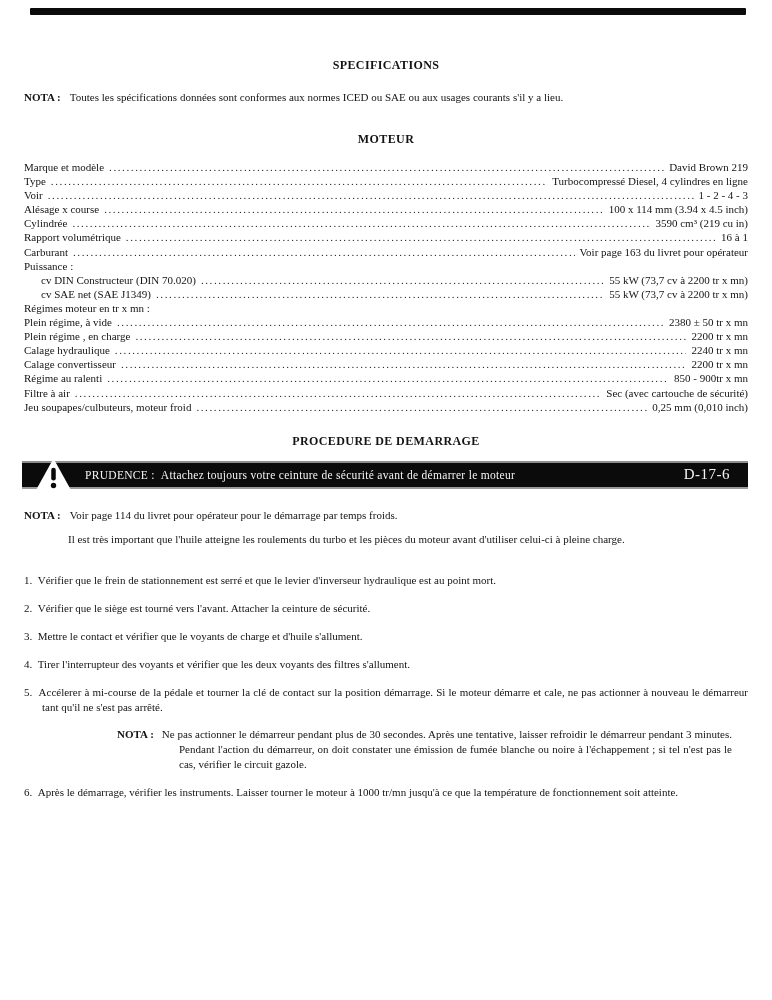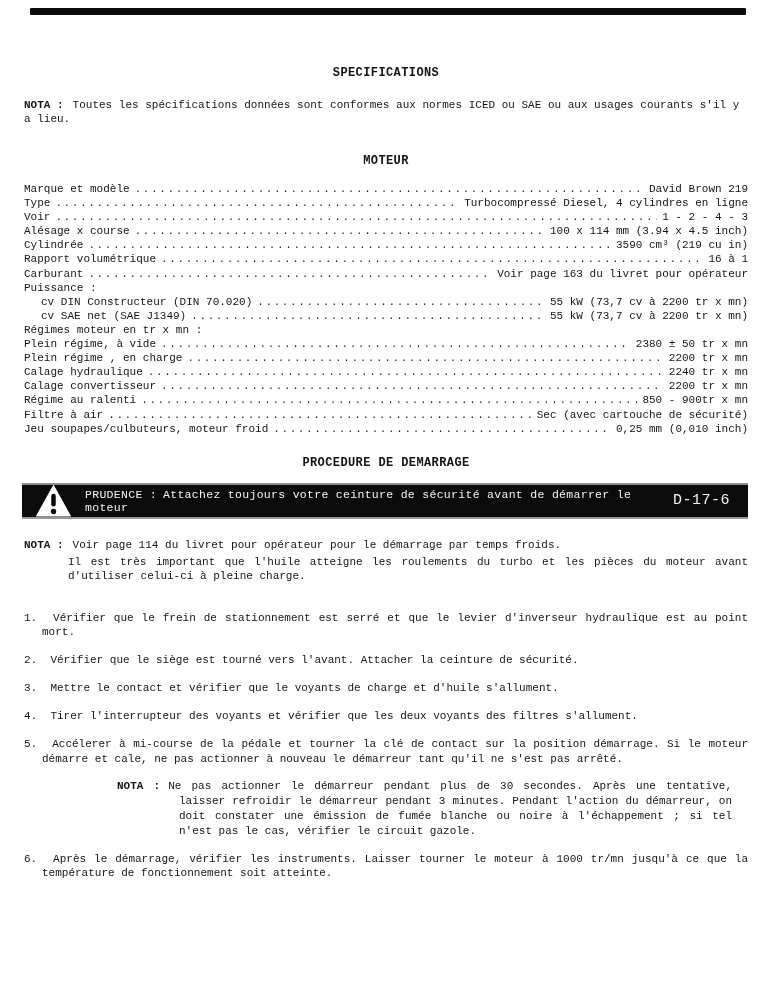--- a/index.html
+++ b/index.html
@@ -1,23 +1,23 @@
 <!DOCTYPE html>
 <html lang="fr"><head>
 <meta charset="utf-8">
 <style>
   html, body { margin: 0; padding: 0; background: #ffffff; }
   .page {
     position: relative;
     width: 772px;
     height: 1000px;
     box-sizing: border-box;
-    padding: 8px 24px;
+    padding: 0 24px;
     background: #ffffff;
-    font-family: Liberation Mono, monospace;
+    font-family: Liberation Serif, serif;
     color: #141414;
     font-size: 11px;
     overflow: hidden;
   }
   .scan-bar-top {
     position: absolute;
     left: 30px; top: 8px;
     width: 716px; height: 7px;
     background: #0b0b0b;
     border-radius: 1px;
@@ -58,37 +58,37 @@
   .dots::after {
     content: "..............................................................................................................................................................................................................................................";
   }
   .spec-row.indent .spec-label { padding-left: 17px; }
 
   
   .warn {
     margin-top: 13px;
     margin-left: -2px;
     margin-right: 0;
-    height: 36px;
+    height: 28px;
     background: #0b0b0b;
     border-top: 2px solid #8f8f8f;
     border-bottom: 2px solid #9a9a9a;
     display: flex;
     align-items: center;
     color: #f5f5f5;
     box-sizing: border-box;
     padding: 0 18px 0 13px;
   }
   .warn-icon { display: inline-flex; margin-right: 13px; }
   .warn-text { flex: 1 1 auto; font-size: 11.5px; letter-spacing: 0.3px; }
   .warn-text .b { font-weight: normal; margin-right: 6px; }
   .warn-code { flex: 0 0 auto; font-size: 15px; letter-spacing: 0.5px; }
 
   .intro {
-    margin: 3px 0 0 44px;
+    margin: 10px 0 0 44px;
     line-height: 14.5px;
     text-align: justify;
   }
 
   
   .steps { margin-top: 27px; }
   .step { margin-bottom: 13.5px; }
   .step-line {
     padding-left: 18px;
     text-indent: -18px;

